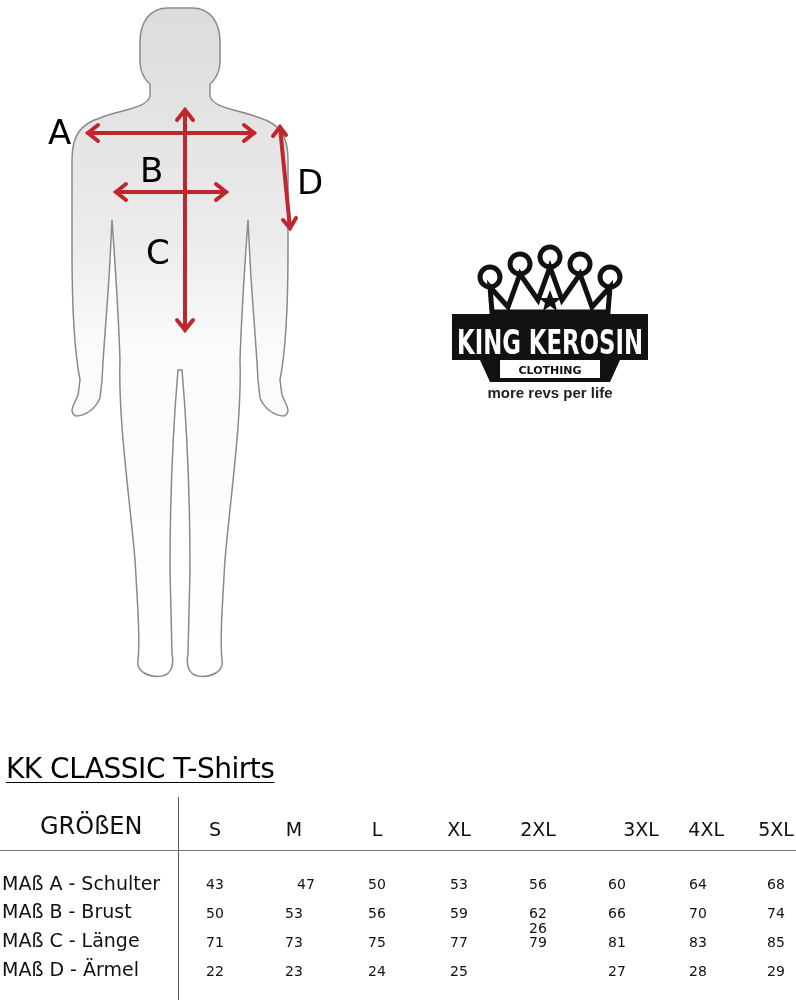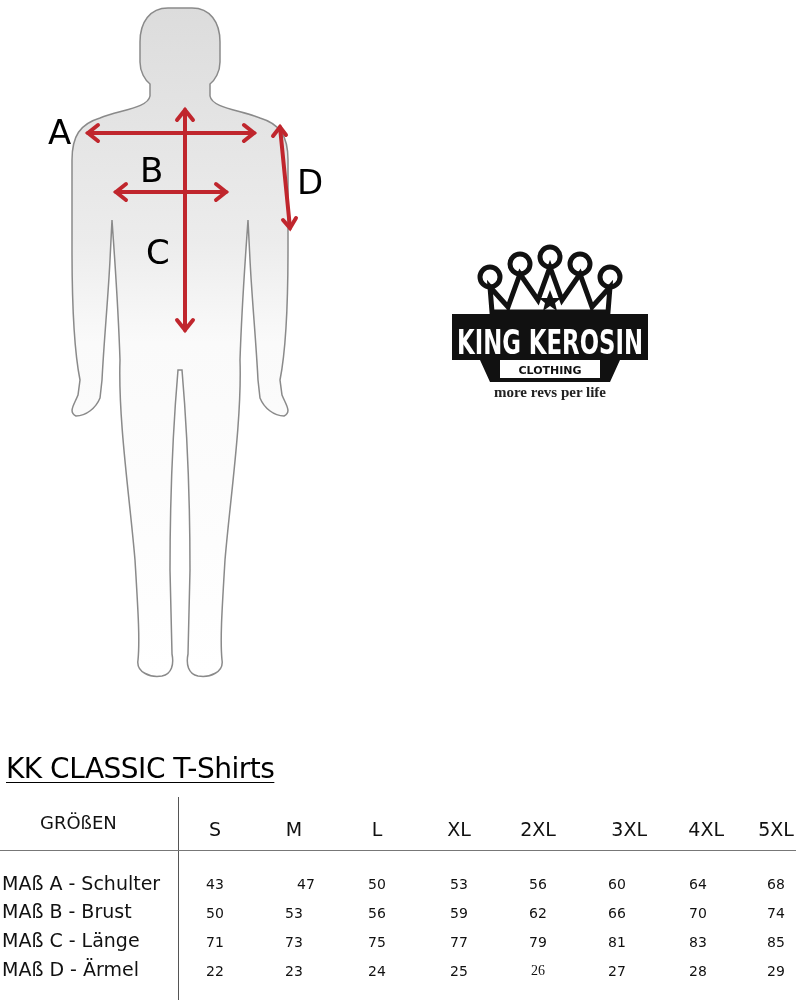--- a/index.html
+++ b/index.html
@@ -1,24 +1,24 @@
 <!DOCTYPE html>
 <html><head>
 <meta charset="utf-8">
 <style>
   html, body { margin:0; padding:0; background:#ffffff; }
   body { width:796px; height:1000px; position:relative; overflow:hidden; font-family:"DejaVu Sans", sans-serif; color:#111; }
   .figure { position:absolute; left:0; top:0; width:360px; height:700px; }
   .letter { position:absolute; font-size:34px; color:#000; font-family:"DejaVu Sans", sans-serif; }
   .logo { position:absolute; left:440px; top:242px; width:220px; height:170px; }
-  .tagline { position:absolute; left:440px; top:384px; width:220px; text-align:center; font-size:15px; font-weight:bold; color:#222; font-family:Liberation Serif, serif; }
+  .tagline { position:absolute; left:440px; top:384px; width:220px; text-align:center; font-size:15px; font-weight:bold; color:#222; font-family:Liberation Sans, sans-serif; }
   .title { position:absolute; left:6px; top:752px; font-size:28px; color:#000; text-decoration:underline; text-decoration-thickness:1px; text-underline-offset:4px; font-family:"DejaVu Sans", sans-serif; letter-spacing:-0.5px; }
   .vline { position:absolute; left:178px; top:797px; width:1px; height:203px; background:#555; }
   .hline { position:absolute; left:0; top:850px; width:796px; height:1px; background:#777; }
-  .hdr-label { position:absolute; left:40px; top:812px; font-size:18px; color:#111; }
+  .hdr-label { position:absolute; left:40px; top:812px; font-size:24px; color:#111; }
   .size-col { position:absolute; top:818px; font-size:19px; color:#111; text-align:center; width:60px; margin-left:-30px; }
   .row-label { position:absolute; left:2px; font-size:19px; color:#111; white-space:nowrap; }
   .cell { position:absolute; font-size:14px; color:#111; text-align:center; width:50px; margin-left:-25px; }
 </style>
 </head>
 <body>
 
 <svg class="figure" viewBox="0 0 360 700" width="360" height="700">
   <defs>
     <linearGradient id="bodyGrad" x1="0" y1="0" x2="0" y2="1">
@@ -85,21 +85,21 @@
 <div class="title">KK CLASSIC  T-Shirts</div>
 <div class="vline"></div>
 <div class="hline"></div>
 <div class="hdr-label">GRÖßEN</div>
 
 <div class="size-col" style="left:215px;">S</div>
 <div class="size-col" style="left:294px;">M</div>
 <div class="size-col" style="left:377px;">L</div>
 <div class="size-col" style="left:459px;">XL</div>
 <div class="size-col" style="left:538px;">2XL</div>
-<div class="size-col" style="left:617px;text-align:right;">3XL</div>
+<div class="size-col" style="left:641px;">3XL</div>
 <div class="size-col" style="left:694px;text-align:right;">4XL</div>
 <div class="size-col" style="left:776px;">5XL</div>
 
 <div class="row-label" style="top:872px;">MAß A - Schulter</div>
 <div class="cell" style="left:215px;top:876px;">43</div>
 <div class="cell" style="left:306px;top:876px;">47</div>
 <div class="cell" style="left:377px;top:876px;">50</div>
 <div class="cell" style="left:459px;top:876px;">53</div>
 <div class="cell" style="left:538px;top:876px;">56</div>
 <div class="cell" style="left:617px;top:876px;">60</div>
@@ -124,16 +124,16 @@
 <div class="cell" style="left:538px;top:934px;">79</div>
 <div class="cell" style="left:617px;top:934px;">81</div>
 <div class="cell" style="left:698px;top:934px;">83</div>
 <div class="cell" style="left:776px;top:934px;">85</div>
 
 <div class="row-label" style="top:958px;">MAß D - Ärmel</div>
 <div class="cell" style="left:215px;top:963px;">22</div>
 <div class="cell" style="left:294px;top:963px;">23</div>
 <div class="cell" style="left:377px;top:963px;">24</div>
 <div class="cell" style="left:459px;top:963px;">25</div>
-<div class="cell" style="left:538px;top:963px;font-family:Liberation Serif, serif;">26</div>
+<div class="cell" style="left:538px;top:920px;">26</div>
 <div class="cell" style="left:617px;top:963px;">27</div>
 <div class="cell" style="left:698px;top:963px;">28</div>
 <div class="cell" style="left:776px;top:963px;">29</div>
 
 </body></html>

